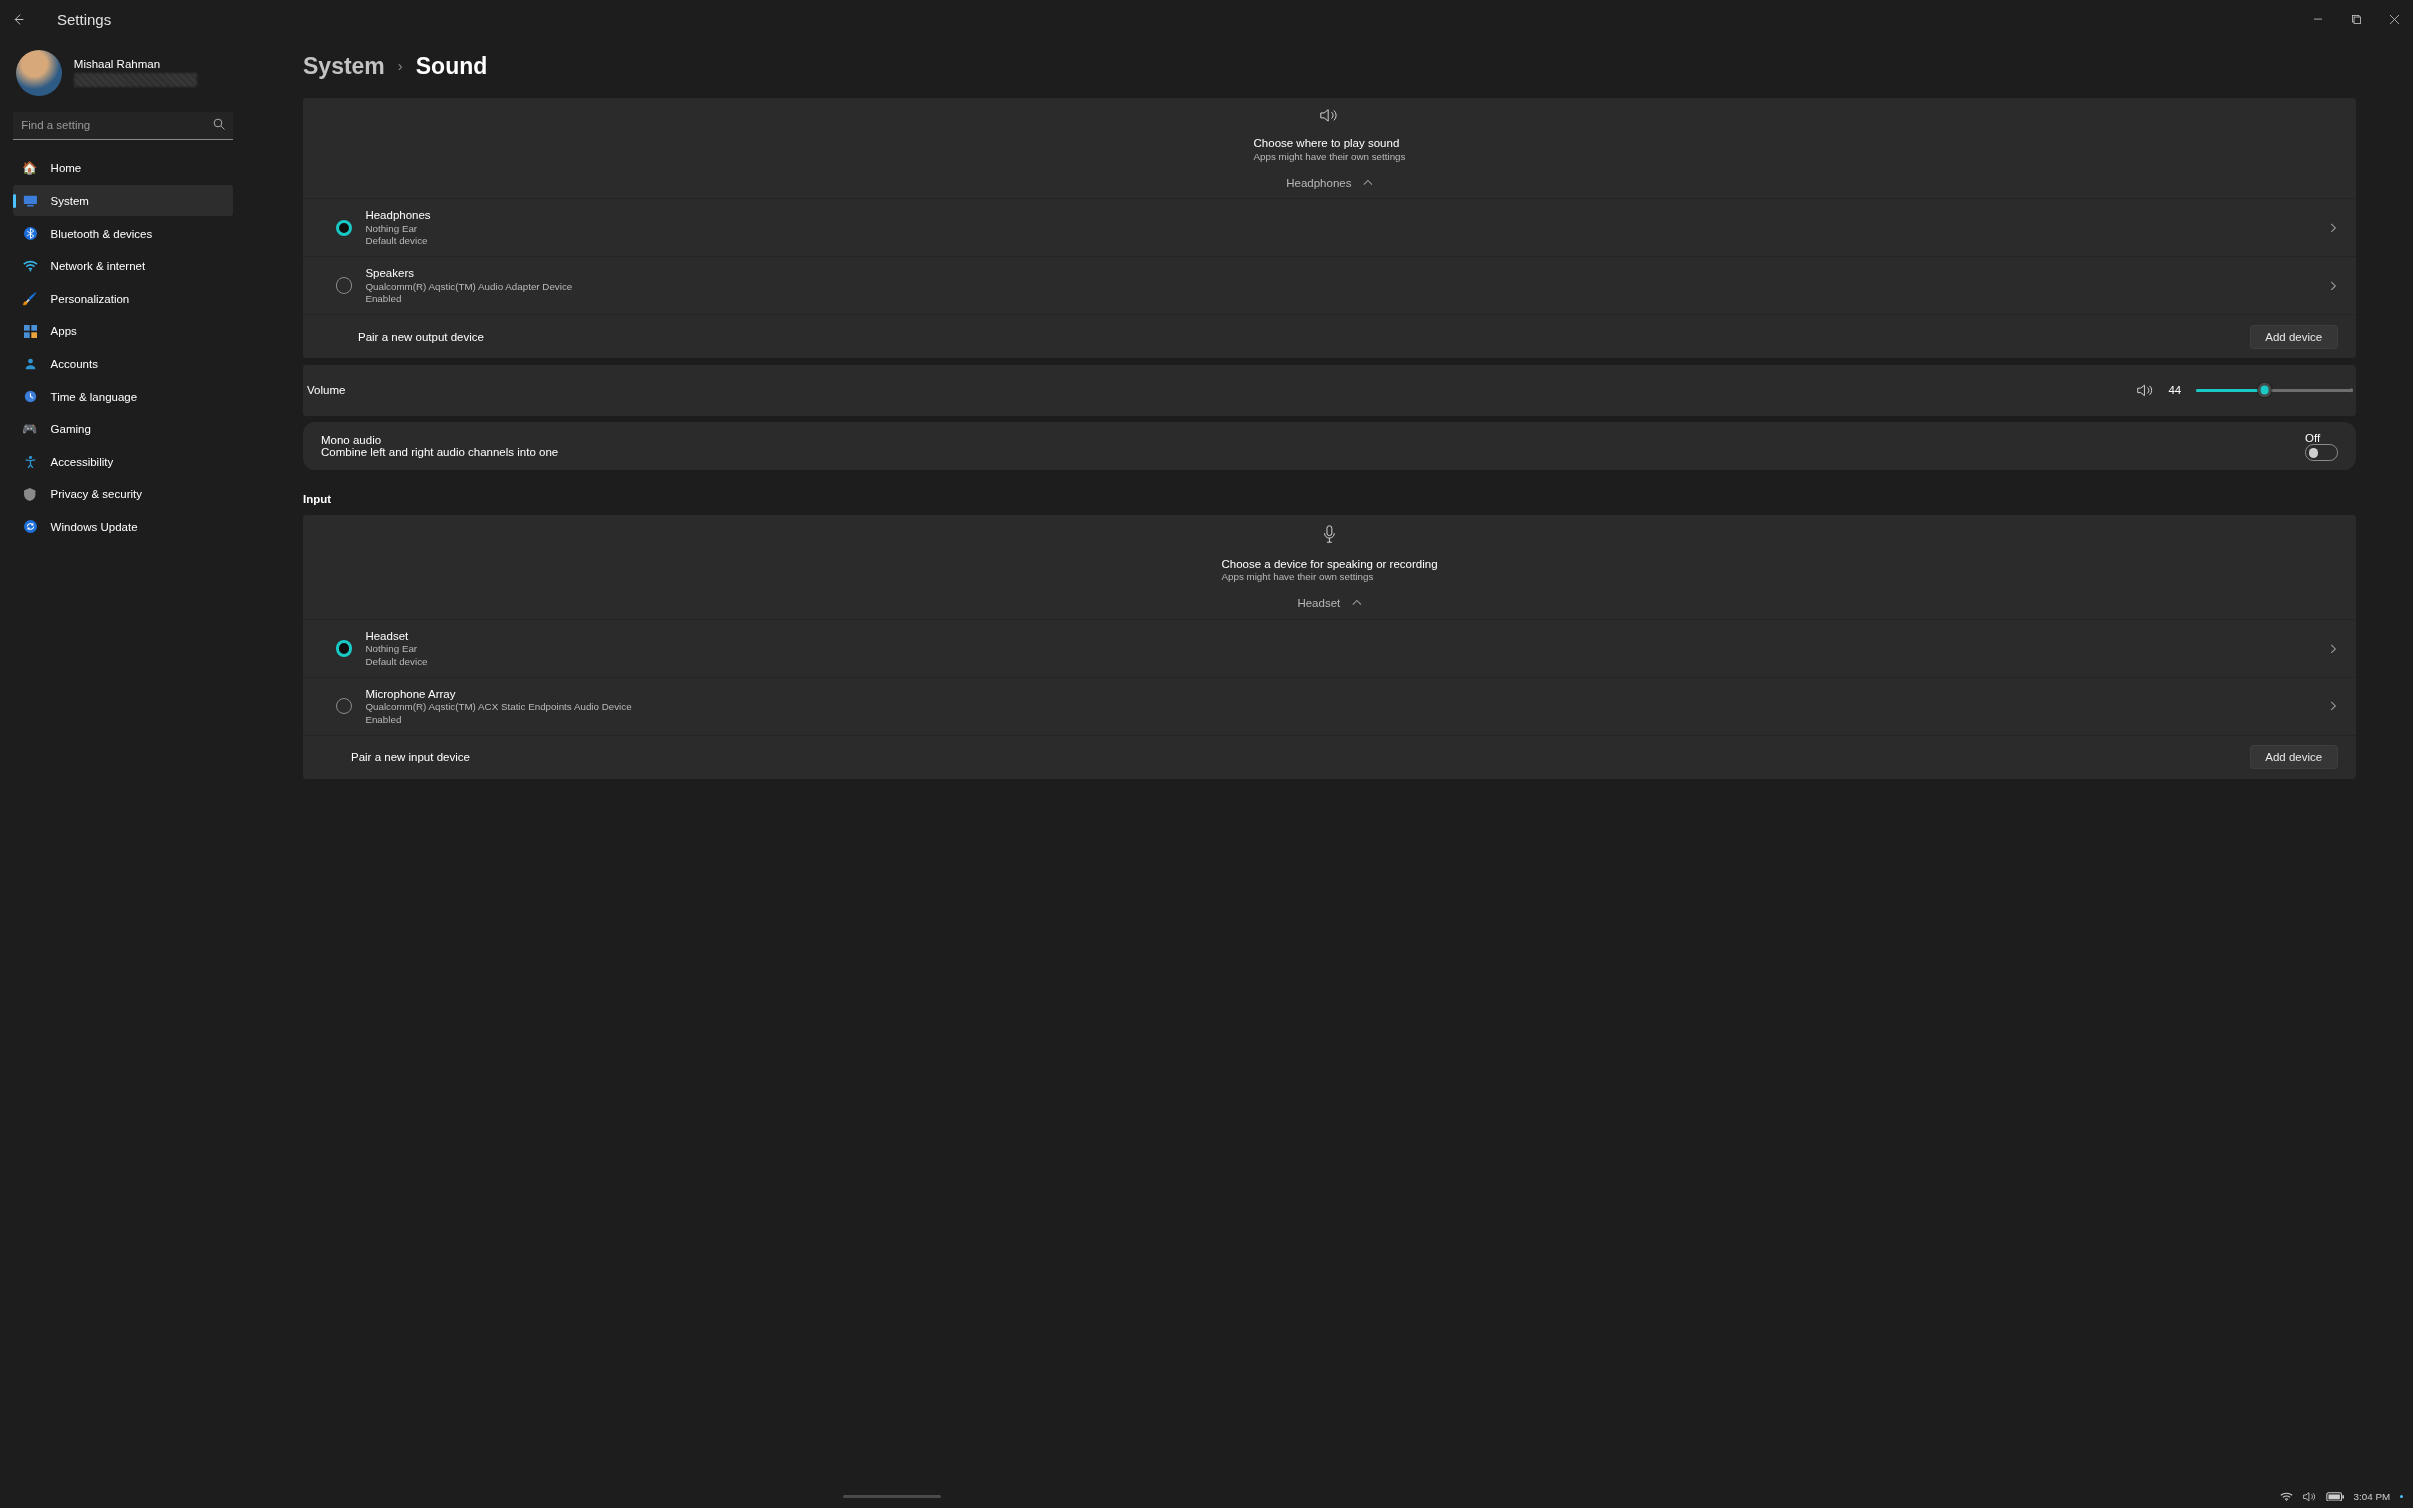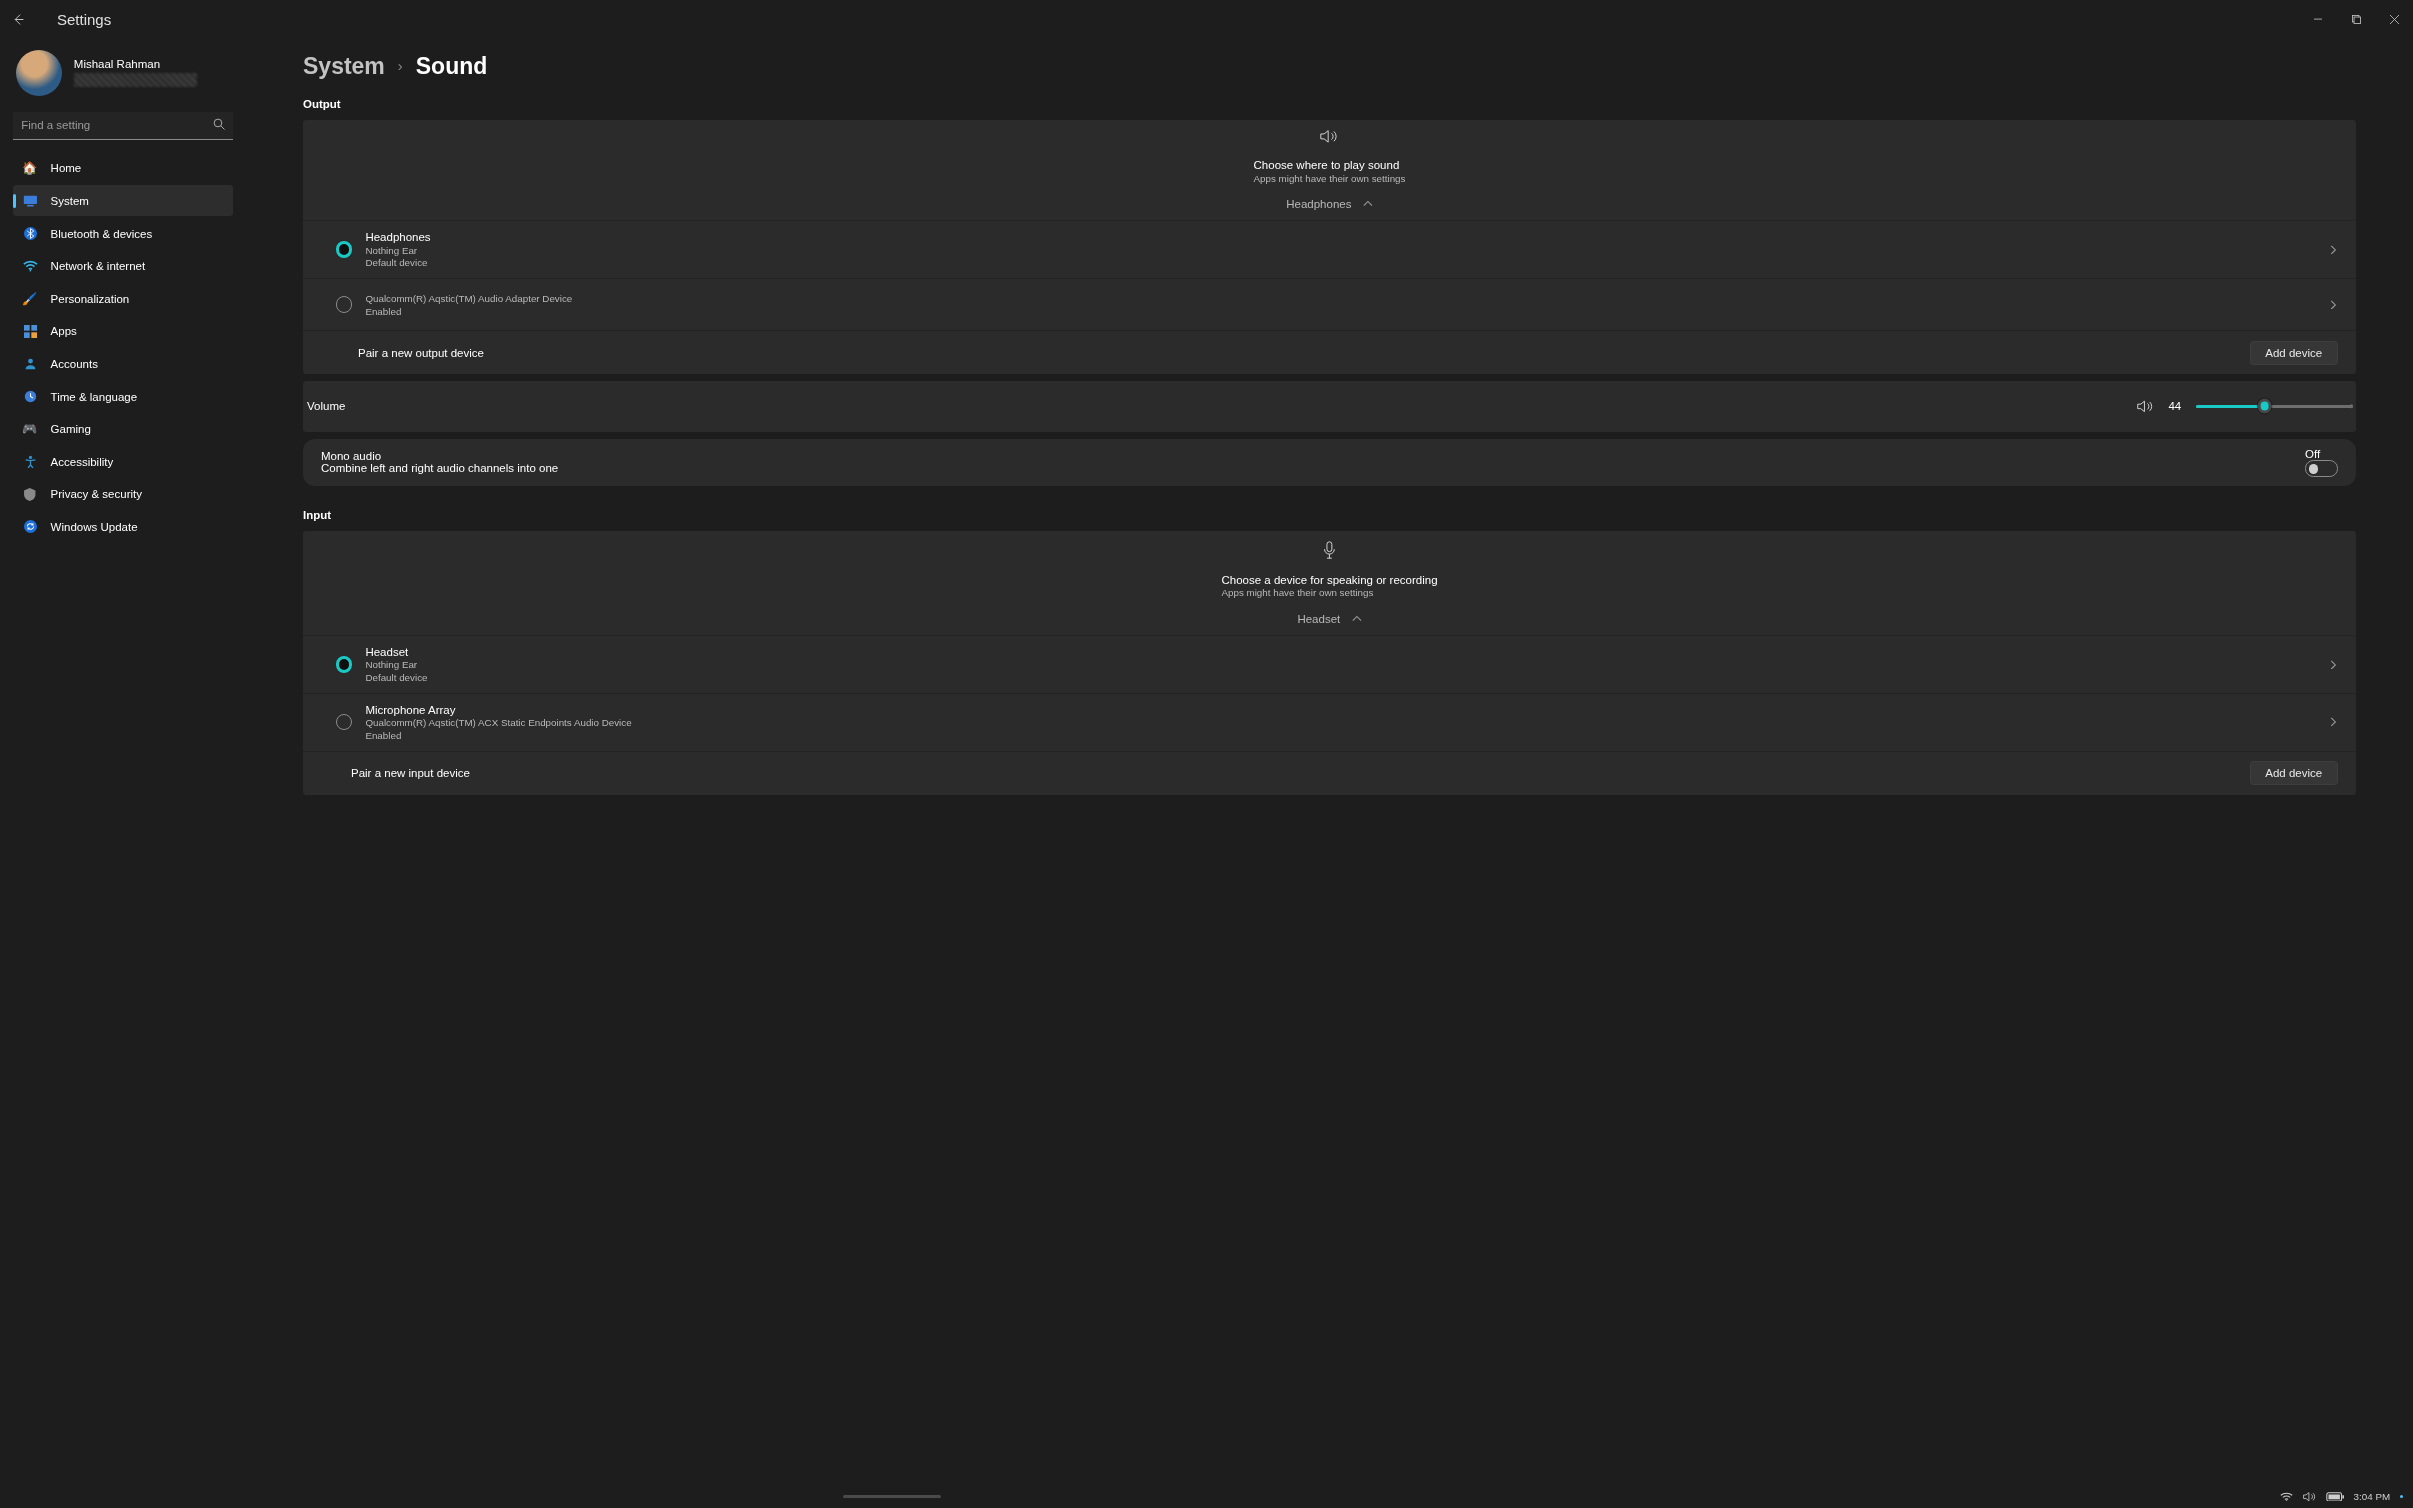--- a/index.html
+++ b/index.html
@@ -239,21 +239,20 @@
     </div>
   </div>
 
   <div class="content">
     <div class="crumb">
       <span class="c1">System</span>
       <span class="sep">›</span>
       <span class="c2">Sound</span>
     </div>
 
-    <div class="section-h">Output</div>
 
     <div class="card-group">
       <div class="row tall">
         <span class="icon-slot">
           <svg width="18" height="14.8" viewBox="0 0 22 18">
               <path d="M1 6v6h4l5 4V2L5 6z" fill="none" stroke="currentColor" stroke-width="1.2"></path>
               <path d="M14 5a5 5 0 0 1 0 8M17 3a8 8 0 0 1 0 12" stroke="currentColor" fill="none" stroke-width="1.2"></path>
             </svg>
         </span>
         <div class="txt">
@@ -280,20 +279,21 @@
             <span class="chev">
               <svg width="9.8" height="9.8" viewBox="0 0 12 12">
                 <path d="M4 1l5 5-5 5" stroke="currentColor" fill="none" stroke-width="1.3"></path>
               </svg>
             </span>
           </div>
       </div>
       <div class="row tall indent">
         <div class="radio"></div>
         <div class="txt">
+          <div class="t1">Speakers</div>
           <div class="t2">Qualcomm(R) Aqstic(TM) Audio Adapter Device</div>
           <div class="t3">Enabled</div>
         </div>
         <div class="right">
             <span class="chev">
               <svg width="9.8" height="9.8" viewBox="0 0 12 12">
                 <path d="M4 1l5 5-5 5" stroke="currentColor" fill="none" stroke-width="1.3"></path>
               </svg>
             </span>
           </div>

